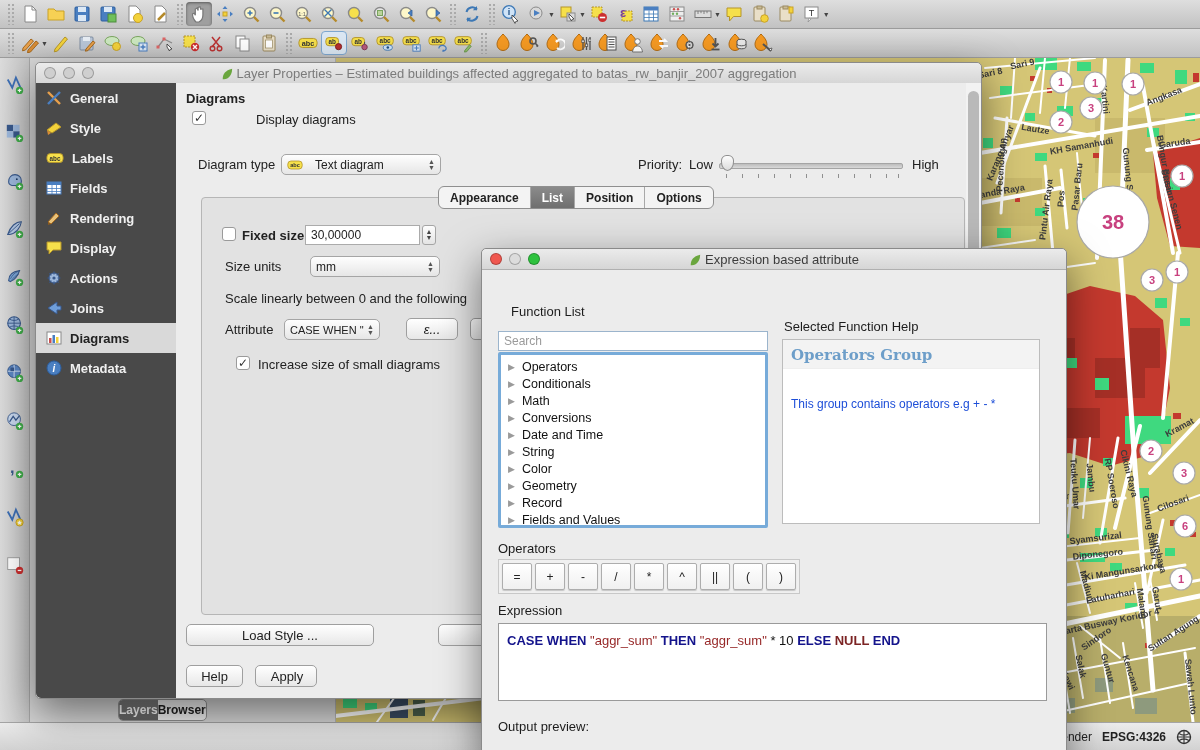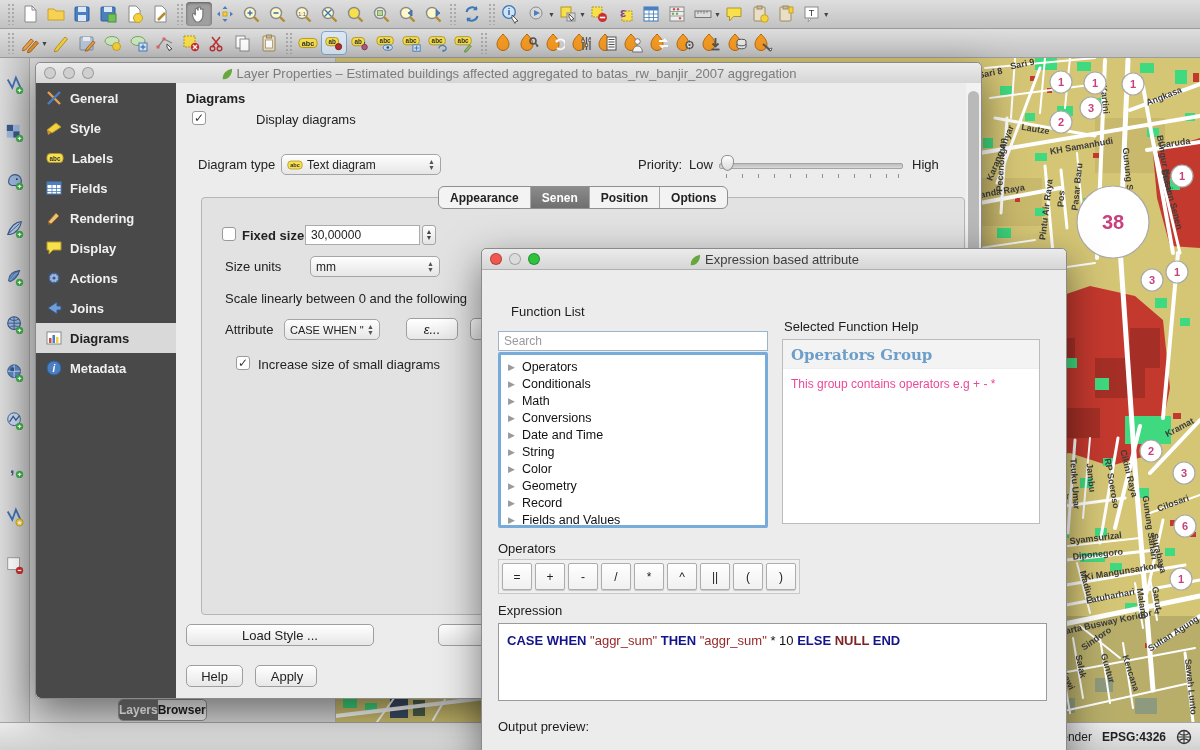--- a/index.html
+++ b/index.html
@@ -82,21 +82,21 @@
   #expr{left:481px;top:248px;width:584px;height:510px;z-index:10;}
   #expr .wtitle{color:#3c3c3c;}
   #searchbox{position:absolute;left:16px;top:82px;width:270px;height:20px;border:1px solid #9bb4cc;background:#fff;
     font-size:12px;color:#9a9a9a;display:flex;align-items:center;padding:0 5px;box-sizing:border-box;}
   #ftree{position:absolute;left:16px;top:103px;width:270px;height:176px;background:#fff;border:3px solid #77abd9;border-radius:2px;box-sizing:border-box;padding-top:3px;}
   .trow{height:17px;display:flex;align-items:center;gap:7px;padding-left:7px;font-size:12.5px;color:#111;}
   .tri{color:#9a9a9a;font-size:9px;}
   #helppanel{position:absolute;left:300px;top:90px;width:258px;height:185px;background:#fff;border:1px solid #bcbcbc;box-sizing:border-box;}
   #helphead{background:#f3f3f3;padding:6px 8px 4px 8px;font-family:"DejaVu Serif","Liberation Serif",serif;
     font-weight:bold;font-size:15px;color:#6d9ec9;border-bottom:1px solid #eee;}
-  #helpbody{padding:8px;font-size:12px;color:#ec4899;}
+  #helpbody{padding:8px;font-size:12px;color:#1d4ed8;margin-top:20px;}
   #opsrow{position:absolute;left:16px;top:310px;display:flex;gap:3px;background:#f0f0f0;border:1px solid #c8c8c8;padding:3px;}
   .opbtn{width:28px;height:25px;background:linear-gradient(#fff,#f0f0f0);border:1px solid #adadad;border-radius:2px;
     display:flex;align-items:center;justify-content:center;font-size:12px;box-shadow:0 1px 1px rgba(0,0,0,.18);}
   #exprbox{position:absolute;left:16px;top:374px;width:549px;height:78px;background:#fff;border:1px solid #9a9a9a;
     box-sizing:border-box;padding:9px 8px;font-size:13px;white-space:pre;}
   .kw{color:#14148c;font-weight:bold;} .strv{color:#972828;} .plainv{color:#111;} .nullv{color:#7c2424;font-weight:bold;}
   .seclabel{position:absolute;font-size:13px;color:#1c1c1c;}
 </style>
 </head>
 <body>
@@ -907,21 +907,21 @@
     <div id="lpscroll">
         <div class="thumb"></div>
       </div>
     <div id="lpcontent">
       <div class="lbl" style="left:10px;top:8px;font-weight:bold;">Diagrams</div>
       <span class="cb" style="position:absolute;left:16px;top:28px;">✓</span>
       <div class="lbl" style="left:44px;top:29px;margin-left:36px;">Display diagrams</div>
 
       <div class="lbl" style="left:22px;top:74px;">Diagram type</div>
       <div class="dd" style="left:105px;top:71px;width:160px;">
-        <span style="display:flex;align-items:center;gap:4px;">
+        <span style="display:flex;align-items:center;gap:12px;">
           <svg width="16" height="10" viewBox="0 0 20 12">
               <rect x="1" y="1" width="18" height="10" rx="4" fill="#f6e04b" stroke="#b5952a"></rect>
               <text x="10" y="9" text-anchor="middle" font-size="7" font-weight="bold" fill="#333">abc</text>
             </svg>
           <span>Text diagram</span>
         </span>
         <span class="updown">▲<br>▼</span>
       </div>
       <div class="lbl" style="left:462px;top:74px;">Priority:</div>
       <div class="lbl" style="left:513px;top:74px;">Low</div>
@@ -938,21 +938,21 @@
           <div class="tick" style="left:662px;top:91px;"></div>
         <div class="tick" style="left:678px;top:91px;"></div>
           <div class="tick" style="left:694px;top:91px;"></div>
         <div class="tick" style="left:710px;top:91px;"></div>
           <div class="tick" style="left:722px;top:91px;"></div>
       </div>
       <div class="lbl" style="left:736px;top:74px;">High</div>
 
       <div id="lptabs" style="left:262px;top:103px;">
         <div>Appearance</div>
-        <div class="on">Senen</div>
+        <div class="on">List</div>
         <div>Position</div>
         <div>Options</div>
       </div>
 
       <div class="gbox" style="left:25px;top:114px;width:762px;height:416px;">
         <span class="cb" style="position:absolute;left:20px;top:29px;"></span>
         <div class="lbl" style="left:40px;top:30px;font-weight:bold;">Fixed size</div>
         <div class="field" style="left:103px;top:27px;width:115px;">30,00000</div>
         <div class="stepper" style="left:220px;top:27px;">
             <span>▲</span>

